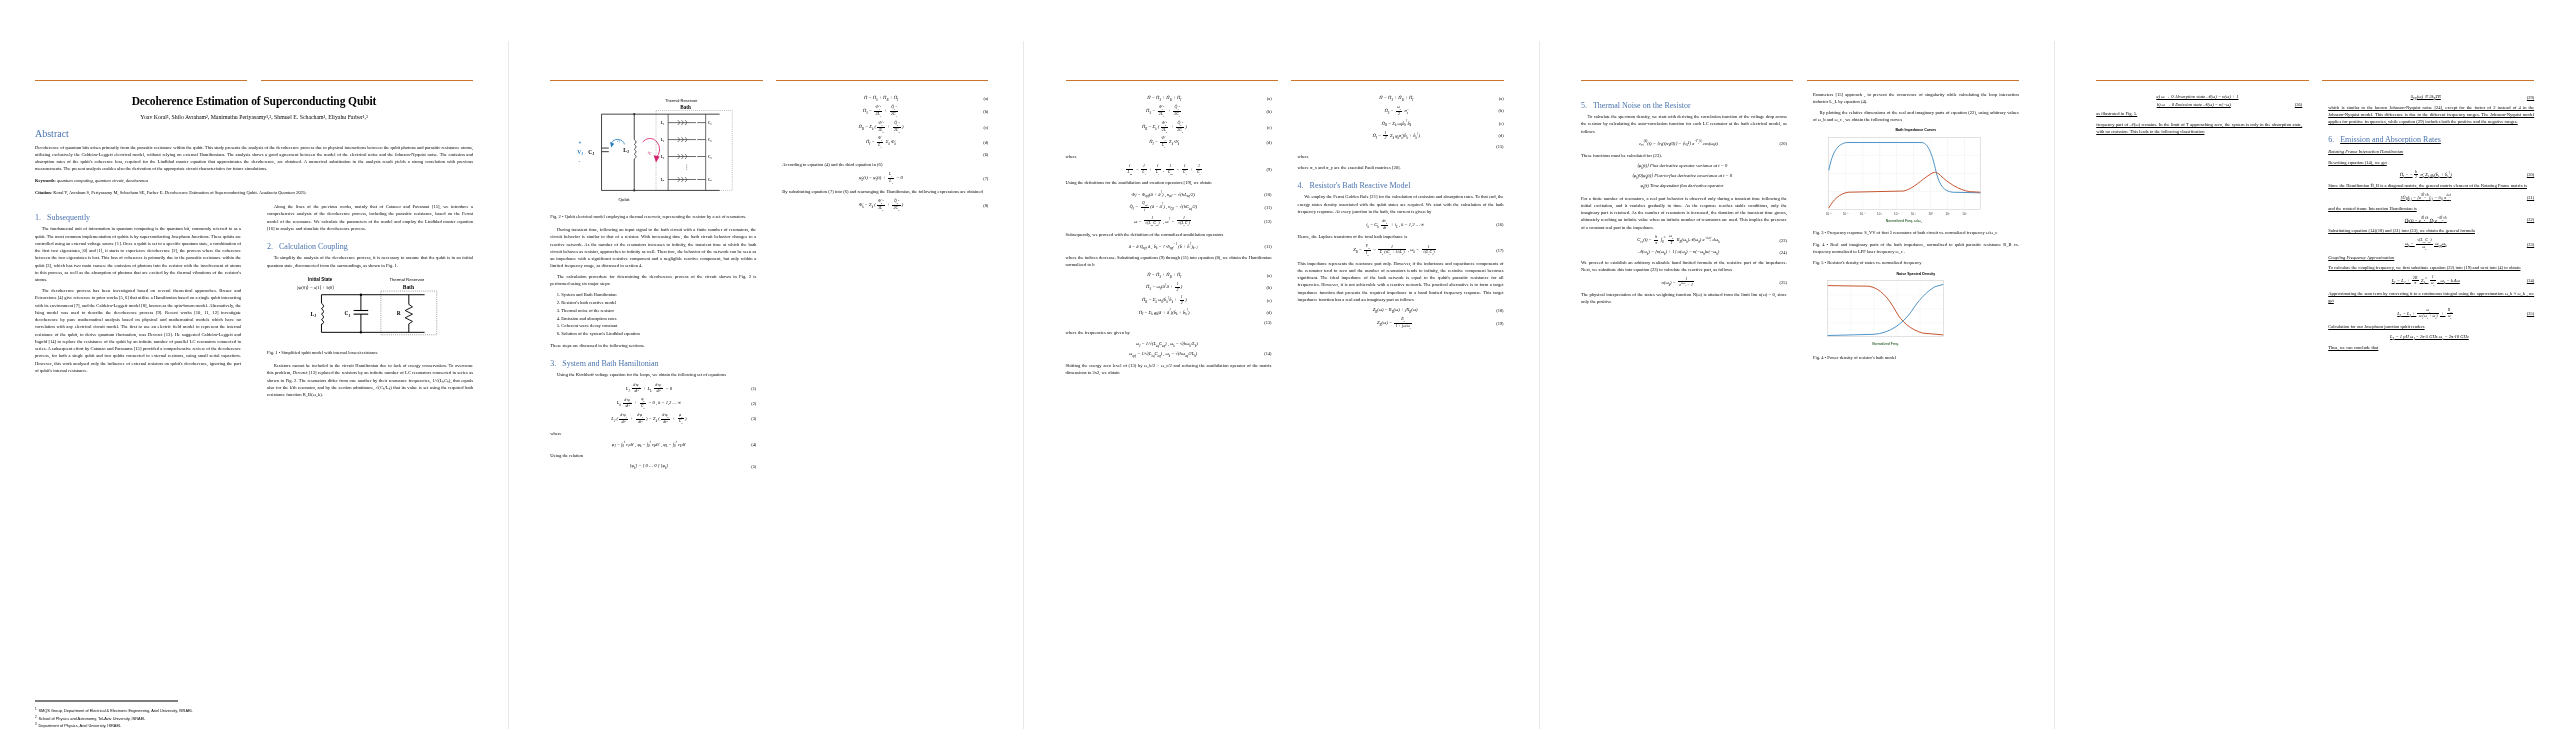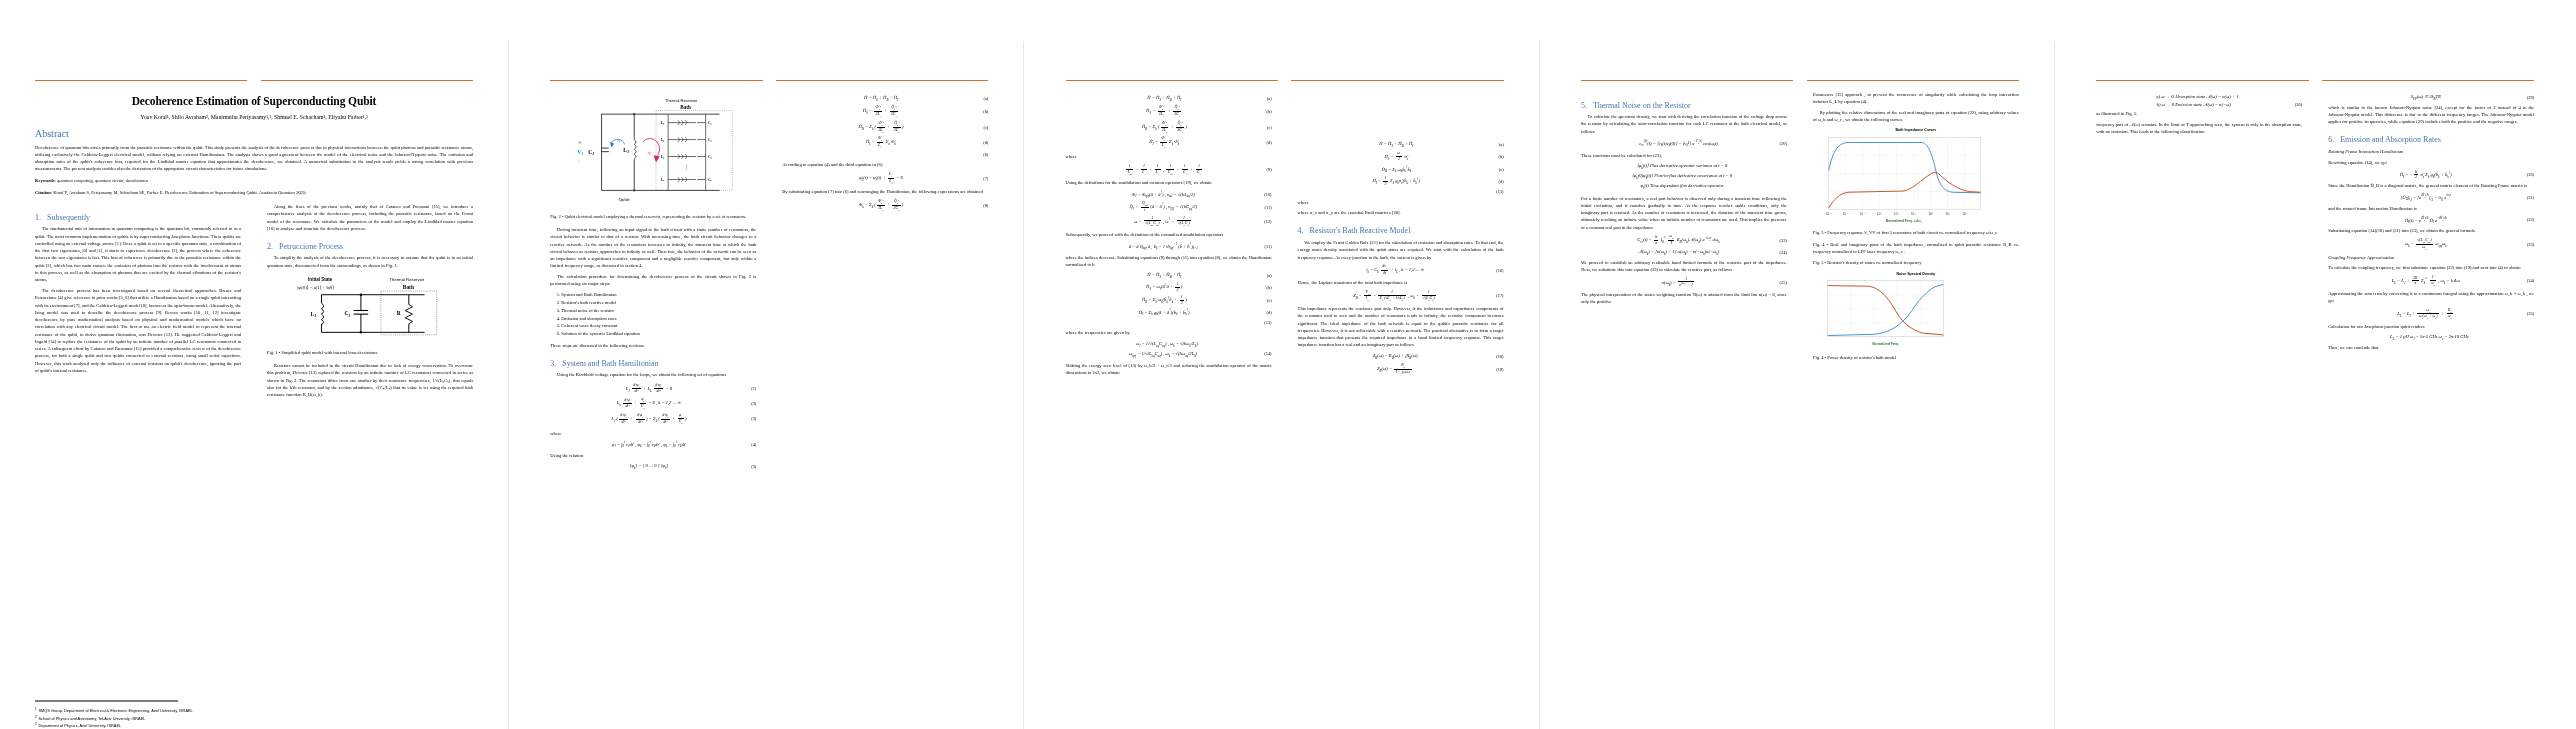--- a/index.html
+++ b/index.html
@@ -183,21 +183,21 @@
       <div class="col">
         <div class="sec-head">
           <span class="num">1.</span><span>Subsequently</span>
         </div>
         <p class="body indent">The fundamental unit of information in quantum computing is the quantum bit, commonly referred to as a qubit. The most common implementation of qubits is by superconducting Josephson Junctions. These qubits are controlled using an external voltage source [1]. Once a qubit is set to a specific quantum state, a combination of the first two eigenstates, |0⟩ and |1⟩, it starts to experience decoherence [2], the process where the coherence between the two eigenstates is lost. This loss of coherence is primarily due to the parasitic resistance within the qubit [3], which has two main causes: the emission of photons into the resistor with the involvement of atoms in this process, as well as the absorption of photons that are excited by the thermal vibrations of the resistor's atoms.</p>
         <p class="body indent">The decoherence process has been investigated based on several theoretical approaches. Breuer and Petruccione [4] give reference to prior works [5, 6] that utilize a Hamiltonian based on a single qubit interacting with its environment [7], and the Caldeira-Leggett model [8], known as the spin-boson model. Alternatively, the Ising model was used to describe the decoherence process [9]. Recent works [10, 11, 12] investigate decoherence by pure mathematical analysis based on physical and mathematical models which have no correlation with any electrical circuit model. The first to use an electric field model to represent the internal resistance of the qubit, to derive quantum fluctuation, was Devoret [13]. He suggested Caldeira-Leggett and Ingold [14] to replace the resistance of the qubit by an infinite number of parallel LC resonators connected in series. A subsequent effort by Catanzo and Parasuma [15] provided a comprehensive review of the decoherence process, for both a single qubit and two qubits connected to external resistors, using small serial capacitors. However, this work analysed only the influence of external resistors on qubit's decoherence, ignoring the part of qubit's internal resistance.</p>
       </div>
       <div class="col">
         <p class="body indent">Along the lines of the previous works, mainly that of Cataneo and Pavanani [15], we introduce a comprehensive analysis of the decoherence process, including the parasitic resistance, based on the Fermi model of the resonance. We calculate the parameters of the model and employ the Lindblad master equation [16] to analyze and simulate the decoherence process.</p>
         <div class="sec-head">
-          <span class="num">2.</span><span>Petruccione Process</span>
+          <span class="num">2.</span><span>Calculation Coupling</span>
         </div>
         <p class="body indent">To simplify the analysis of the decoherence process, it is necessary to assume that the qubit is in an initial quantum state, disconnected from the surroundings, as shown in Fig. 1.</p>
 
         <div class="fig-box">
           <svg width="182" height="73" viewBox="0 0 300 120">
             <text x="48" y="12" font-family="Liberation Sans, sans-serif" font-size="7.5" font-weight="bold">Initial State</text>
             <text x="30" y="24" font-family="Liberation Serif, serif" font-size="8">|ψ(0)⟩ = a|1⟩ + b|0⟩</text>
             <text x="182" y="12" font-family="Liberation Sans, sans-serif" font-size="7">Thermal Reservoir</text>
             <text x="204" y="24" font-family="Liberation Serif, serif" font-size="9" font-weight="bold">Bath</text>
 
@@ -452,21 +452,21 @@
   </div>
 
   <div class="page-sep"></div>
 
   <div class="page">
     <div class="head-rule-wrap">
       <div class="rule"></div>
       <div class="rule"></div>
     </div>
 
-    <div class="cols" style="margin-top:9.7px;align-items:flex-end;">
+    <div class="cols" style="margin-top:9.7px;">
       <div class="col">
         <div class="eqblk">
           <div class="eq">
             <span class="body-math">Ĥ = Ĥ<sub>S</sub> + Ĥ<sub>B</sub> + Ĥ<sub>I</sub></span>
             <span class="tag">(a)</span>
           </div>
           <div class="eq">
             <span class="body-math">Ĥ<sub>S</sub> = <span class="frac">
                   <span class="num">Φ̇<sub>J</sub>²</span>
                   <span class="den">2L<sub>J</sub></span>
@@ -803,21 +803,21 @@
   </div>
 
   <div class="page-sep"></div>
 
   <div class="page">
     <div class="head-rule-wrap">
       <div class="rule"></div>
       <div class="rule"></div>
     </div>
 
-    <div class="cols" style="margin-top:9.7px;">
+    <div class="cols" style="margin-top:9.7px;text-decoration:underline;">
       <div class="col">
         <div class="eq">
           <span class="body-math">a)   ω → 0   Absorption state   𝒩(ω) = n(ω) + 1</span>
           <span class="tag"></span>
         </div>
         <div class="eq">
           <span class="body-math">b)   ω → 0   Emission state   𝒩(ω) = n(−ω)</span>
           <span class="tag">(36)</span>
         </div>
         <p class="body">as illustrated in Fig. 5.</p>

